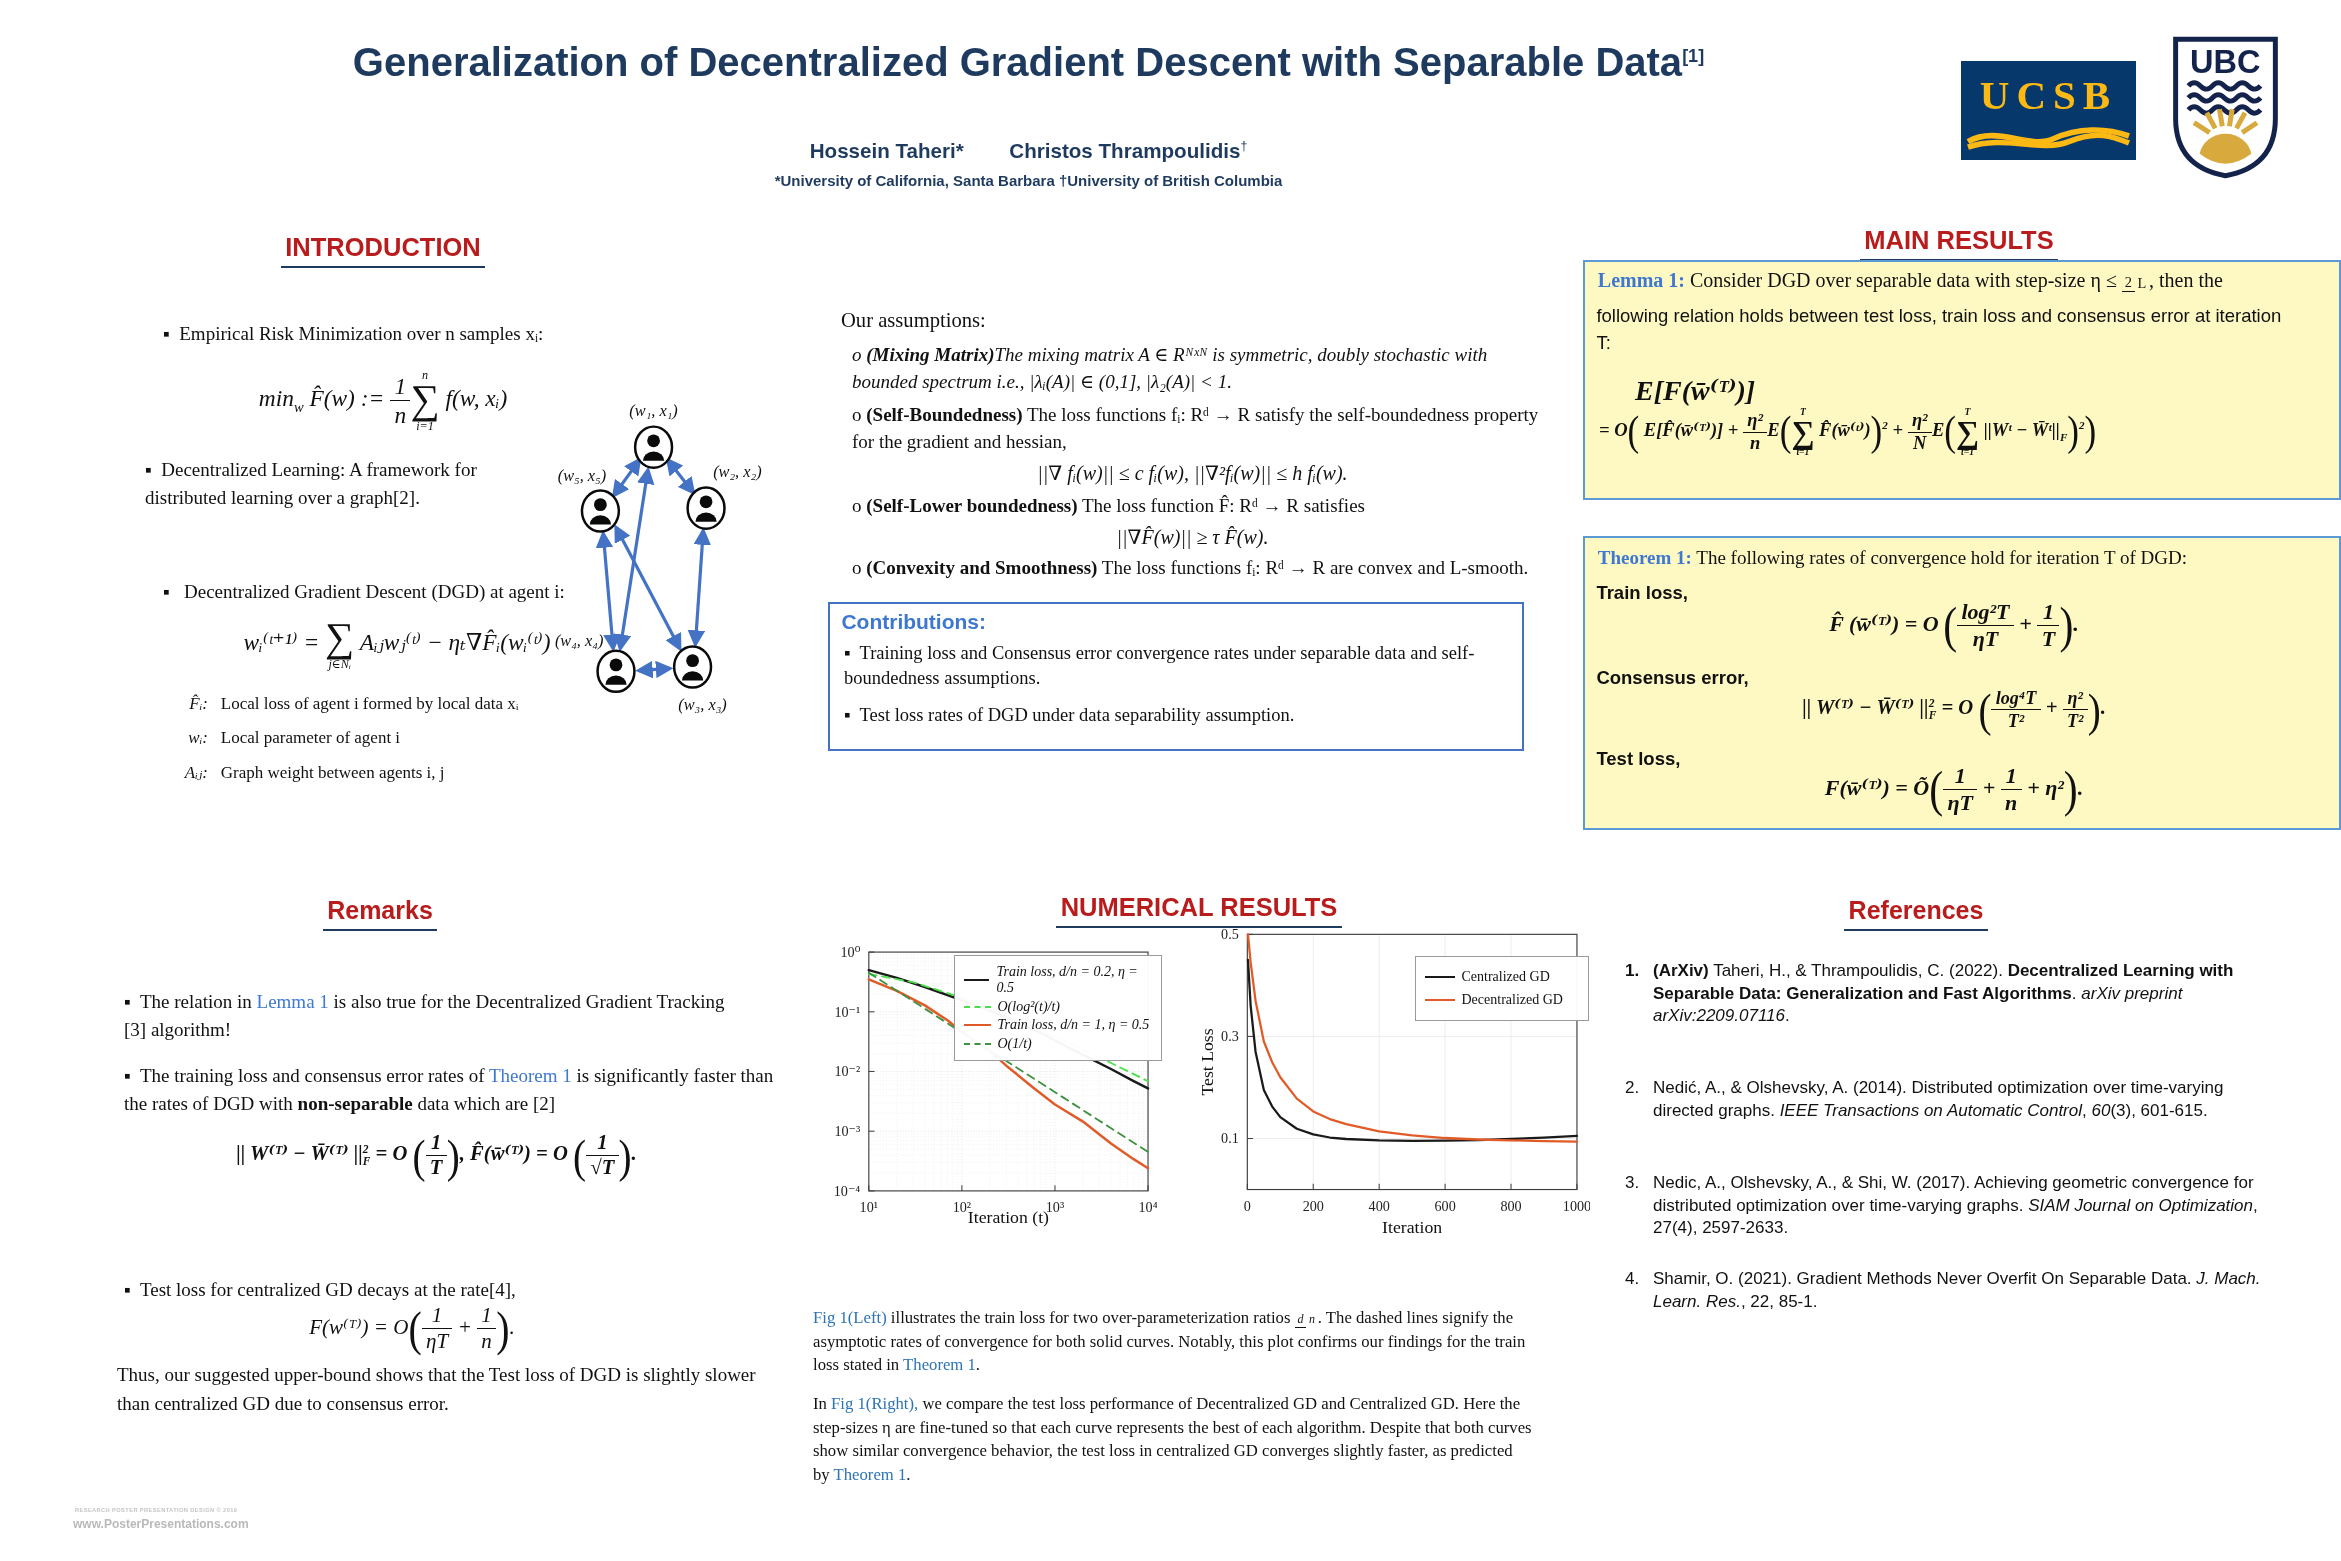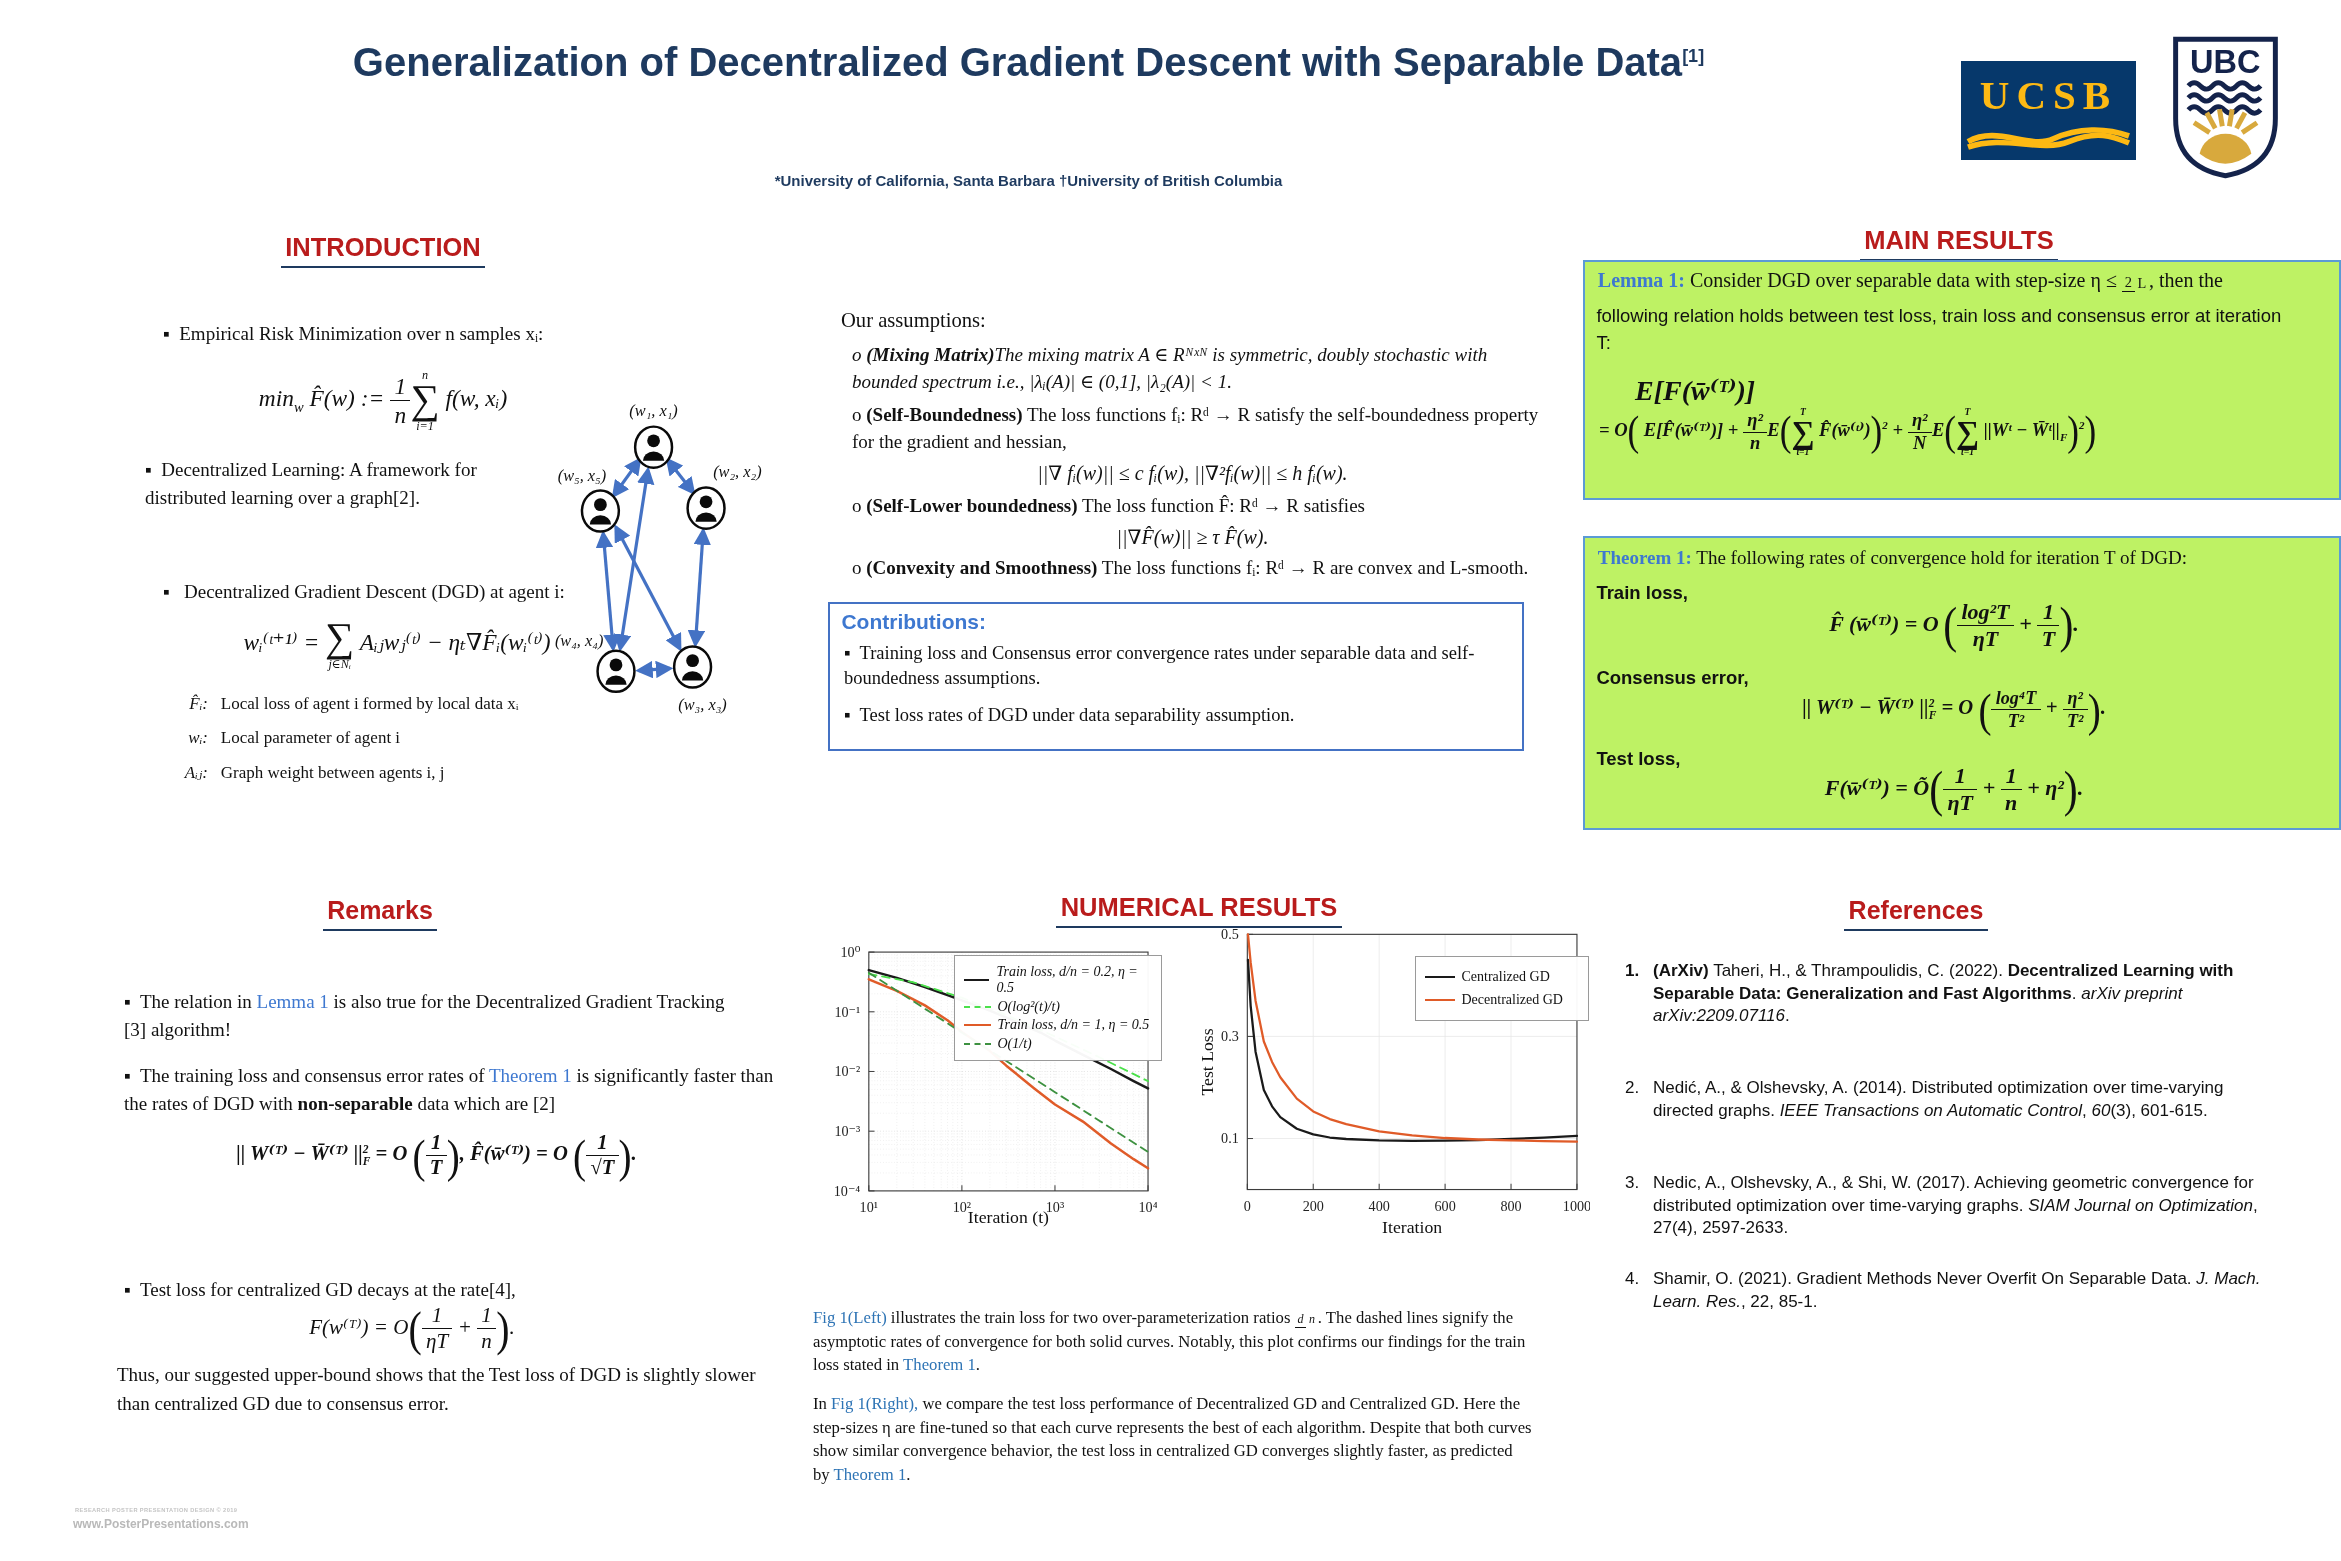--- a/index.html
+++ b/index.html
@@ -28,21 +28,21 @@
   .sfrac .fd{padding:0.7px 2.8px 0 2.8px;}
   .sum{display:inline-block;vertical-align:middle;text-align:center;line-height:1;}
   .sum .st{display:block;font-size:0.52em;line-height:1;font-style:italic;}
   .sum .sg{display:block;font-size:1.75em;line-height:0.95;font-style:normal;}
   .sum .sb{display:block;font-size:0.52em;line-height:1;font-style:italic;}
   .bp{display:inline-block;vertical-align:middle;font-size:1.9em;line-height:0.75;font-weight:400;font-style:normal;transform:scaleY(1.2);}
   .ss{display:inline-block;vertical-align:-0.45em;font-size:0.56em;line-height:1.08;text-align:left;}
   .ss span{display:block;}
   sup.rf{font-size:0.45em;vertical-align:super;}
   
-  .bluebox{position:absolute;border:2.8px solid #5b9bd5;background:#bef264;}
+  .bluebox{position:absolute;border:2.8px solid #5b9bd5;background:#fef9c3;}
   .contribbox{position:absolute;border:2.8px solid #4472c4;background:#fff;}
   
   .chart{position:absolute;}
   svg text.tick{font:20px "Liberation Serif","DejaVu Serif",serif;fill:#222;}
   svg text.alabel{font:25px "Liberation Serif","DejaVu Serif",serif;fill:#111;}
   .legend{position:absolute;background:rgba(255,255,255,0.96);border:1px solid #9a9a9a;padding:5px 8.5px;}
   .legrow{display:flex;align-items:center;margin:2.8px 0;}
   .lsample{display:inline-block;width:27px;margin-right:7px;}
   .legtext{font:14px "Liberation Serif","DejaVu Serif",serif;color:#111;font-style:italic;}
   
@@ -52,20 +52,25 @@
   .foot2{font:bold 12px "Liberation Sans",sans-serif;color:#b9b9b9;}
   .deflist .term{display:inline-block;text-align:right;}
 </style>
 </head>
 <body>
 
 <div id="poster">
 
   <div class="abs navy sans center" style="left:177px;top:40px;width:1703px;font-size:40px;font-weight:600;">
     <span>Generalization of Decentralized Gradient Descent with Separable Data</span><sup class="rf">[1]</sup>
+  </div>
+  <div class="abs navy sans center" style="left:177px;top:139px;width:1703px;font-size:20.6px;">
+    <span class="b">Hossein Taheri*</span>
+    <span style="display:inline-block;width:34px;"></span>
+    <span style="font-weight:600;">Christos Thrampoulidis</span><sup style="font-size:0.6em;">†</sup>
   </div>
   <div class="abs navy sans center" style="left:177px;top:172px;width:1703px;font-size:15px;font-weight:600;">*University of California, Santa Barbara    †University of British Columbia</div>
 
   <div class="abs" style="left:1961px;top:61px;width:175px;height:99px;background:#06386b;">
     <div class="abs serif center" style="left:0;top:10px;width:175px;font-size:41px;font-weight:bold;color:#fdb913;letter-spacing:7px;">UCSB</div>
     <svg class="abs" style="left:0;top:61px;" width="175" height="35" viewBox="0 0 246 50">
       <path d="M8,28 C50,4 95,40 130,24 S 205,8 238,20" stroke="#fdb913" stroke-width="8" fill="none"></path>
       <path d="M8,36 C60,18 112,44 152,28 S 214,20 238,30" stroke="#fdb913" stroke-width="8" fill="none"></path>
     </svg>
   </div>

